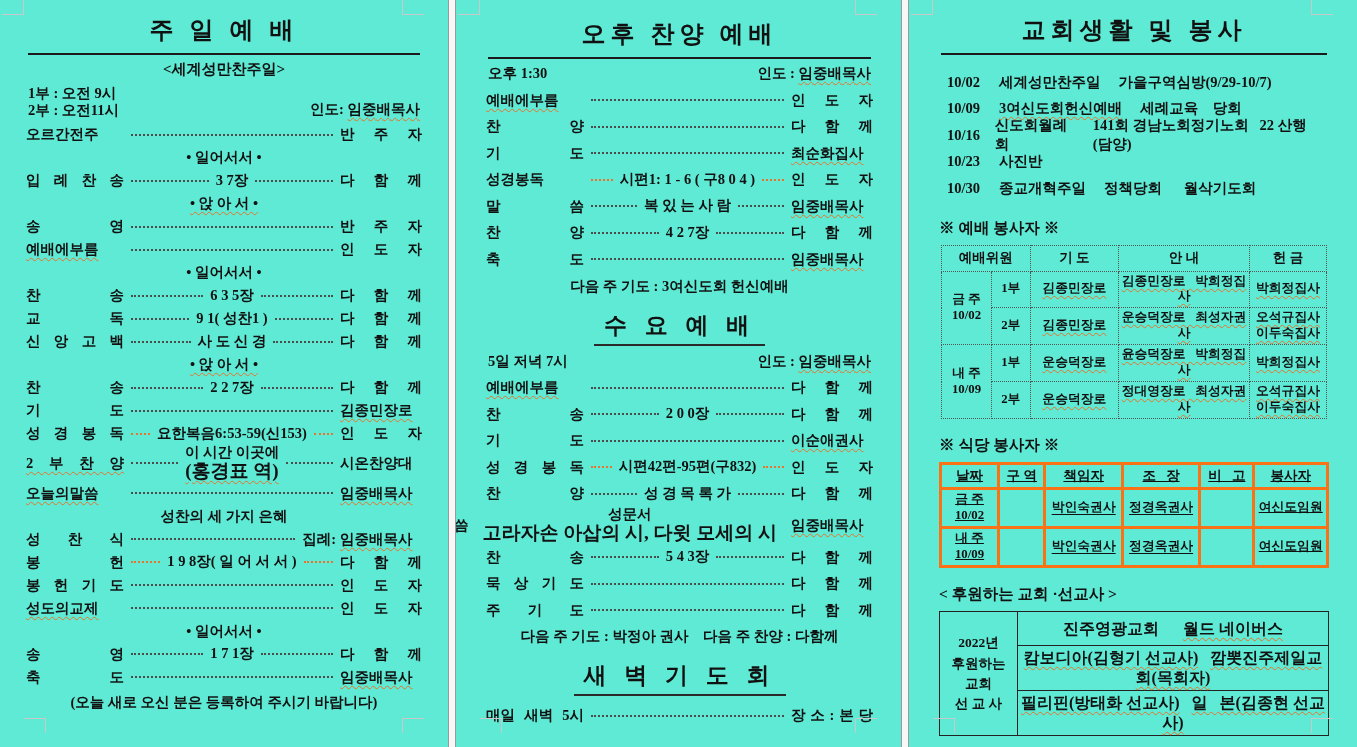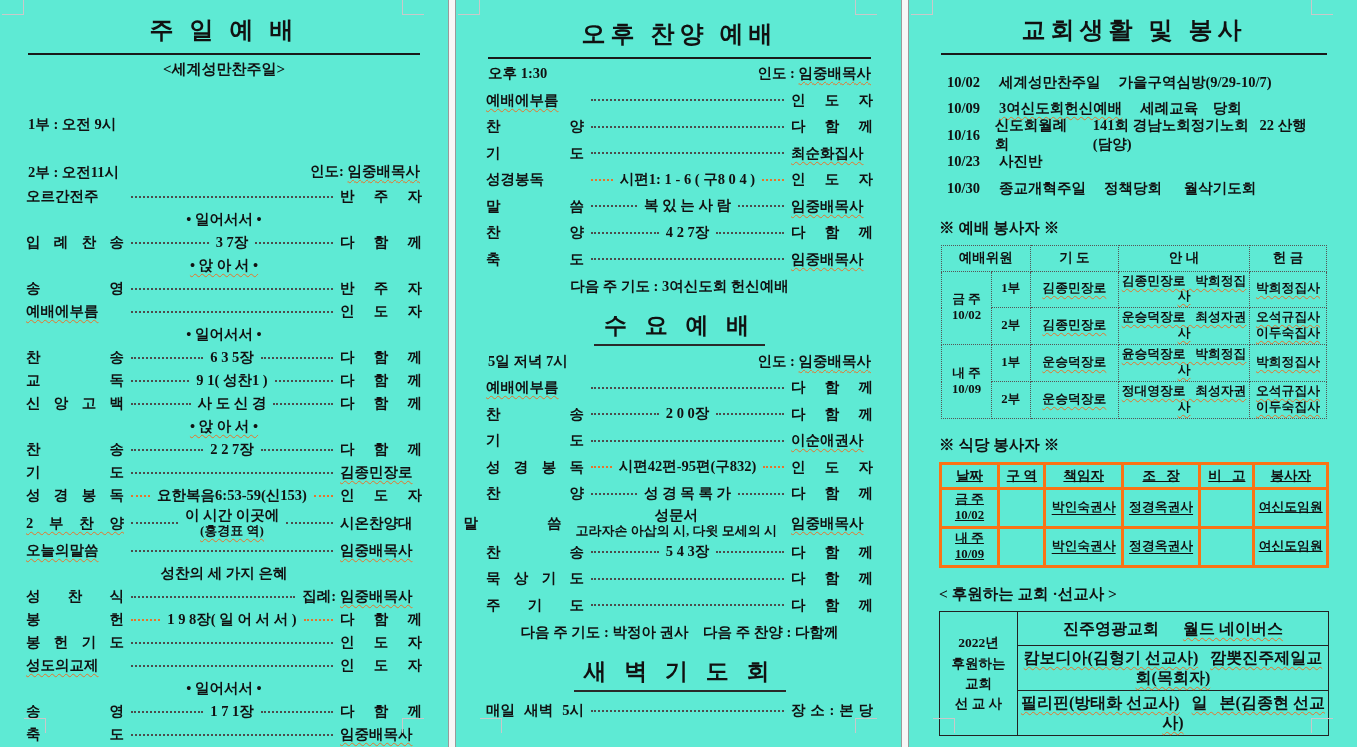--- a/index.html
+++ b/index.html
@@ -19,35 +19,35 @@
   .mark.tr { top:0; right:24px; border-left:1px solid #c9c9c9; border-bottom:1px solid #c9c9c9; }
   .mark.bl { bottom:14px; left:24px;  border-right:1px solid #c9c9c9; border-top:1px solid #c9c9c9; }
   .mark.br { bottom:14px; right:24px; border-left:1px solid #c9c9c9; border-top:1px solid #c9c9c9; }
 
   .btitle { text-align:center; font-weight:bold; font-size:24px; letter-spacing:5px; margin-top:4px; }
   .rule { border-top:2px solid #1a1a1a; margin:7px 2px 5px 2px; }
   .subtitle { text-align:center; font-weight:bold; font-size:15px; margin:3px 0 6px 0; }
 
   .inforow { display:flex; justify-content:space-between; align-items:flex-end;
     font-size:14.5px; font-weight:bold; margin:2px 2px 4px 2px; }
-  .inforow .times div { line-height:17px;margin-top:31px; }
+  .inforow .times div { line-height:17px; }
   .ldr-wrap { white-space:pre-wrap; }
 
   
   .orow { display:flex; align-items:center; font-size:14.5px; font-weight:bold; height:23px; }
   .roomy .orow { height:26.5px; }
   .orow.tall { height:auto; min-height:32px;justify-content:flex-end; }
   .lb { min-width:98px; text-align:justify; text-align-last:justify; white-space:nowrap; }
   .rv { min-width:82px; text-align:justify; text-align-last:justify; white-space:nowrap; text-align:right; }
   .rp { margin-right:4px; }
   .leader { flex:1 1 auto; height:2px; border-bottom:2px dotted #4c4c4c; margin:0 7px; }
   .leader.wv { border-bottom:2px dotted #e8732a; }
   .cb { text-align:center; line-height:1.1; white-space:nowrap; }
   .cb span { display:block; }
-  .cb .c2 { font-size:13px; }
+  .cb .c2 { font-size:19px; }
   .crow { text-align:center; font-size:14.5px; font-weight:bold; height:23px; line-height:23px; }
   .footer-line { text-align:center; font-size:14.5px; font-weight:bold; margin-top:4px; }
   .note-line { text-align:center; font-size:14.5px; font-weight:bold; margin:4px 0 2px 0; white-space:pre-wrap; }
 
   .sec-title-inline { text-align:center; margin:14px 0 6px 0; }
   .sec-title-inline span { display:inline-block; font-weight:bold; font-size:23px; letter-spacing:6px;
     border-bottom:2px solid #2a2a2a; padding:0 10px 3px 10px; }
 
   
   .sq { text-decoration:underline; text-decoration-style:wavy;

